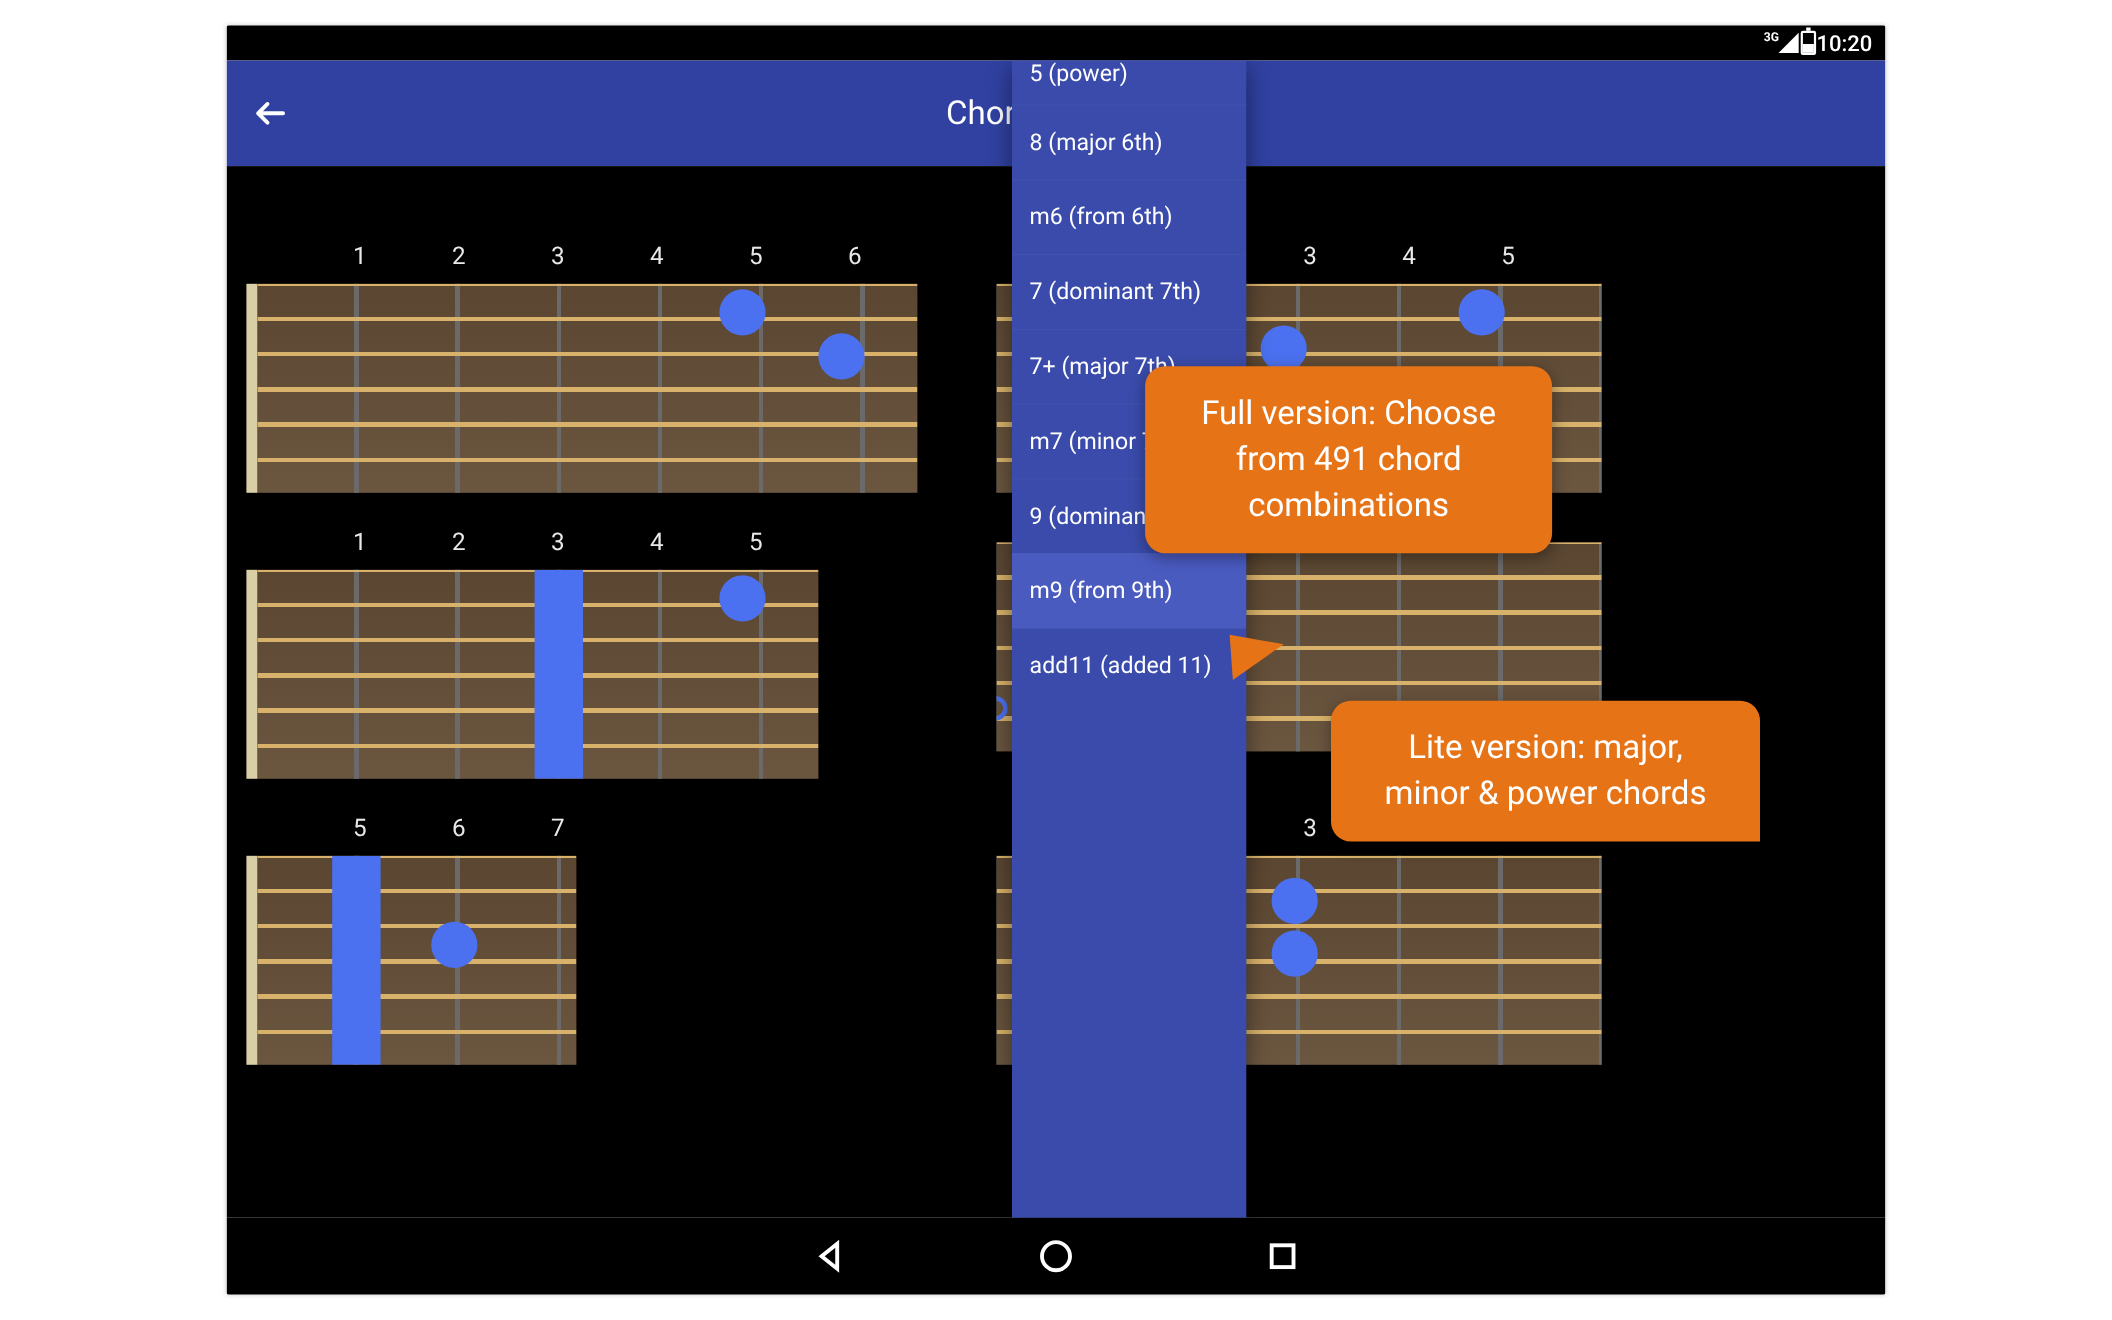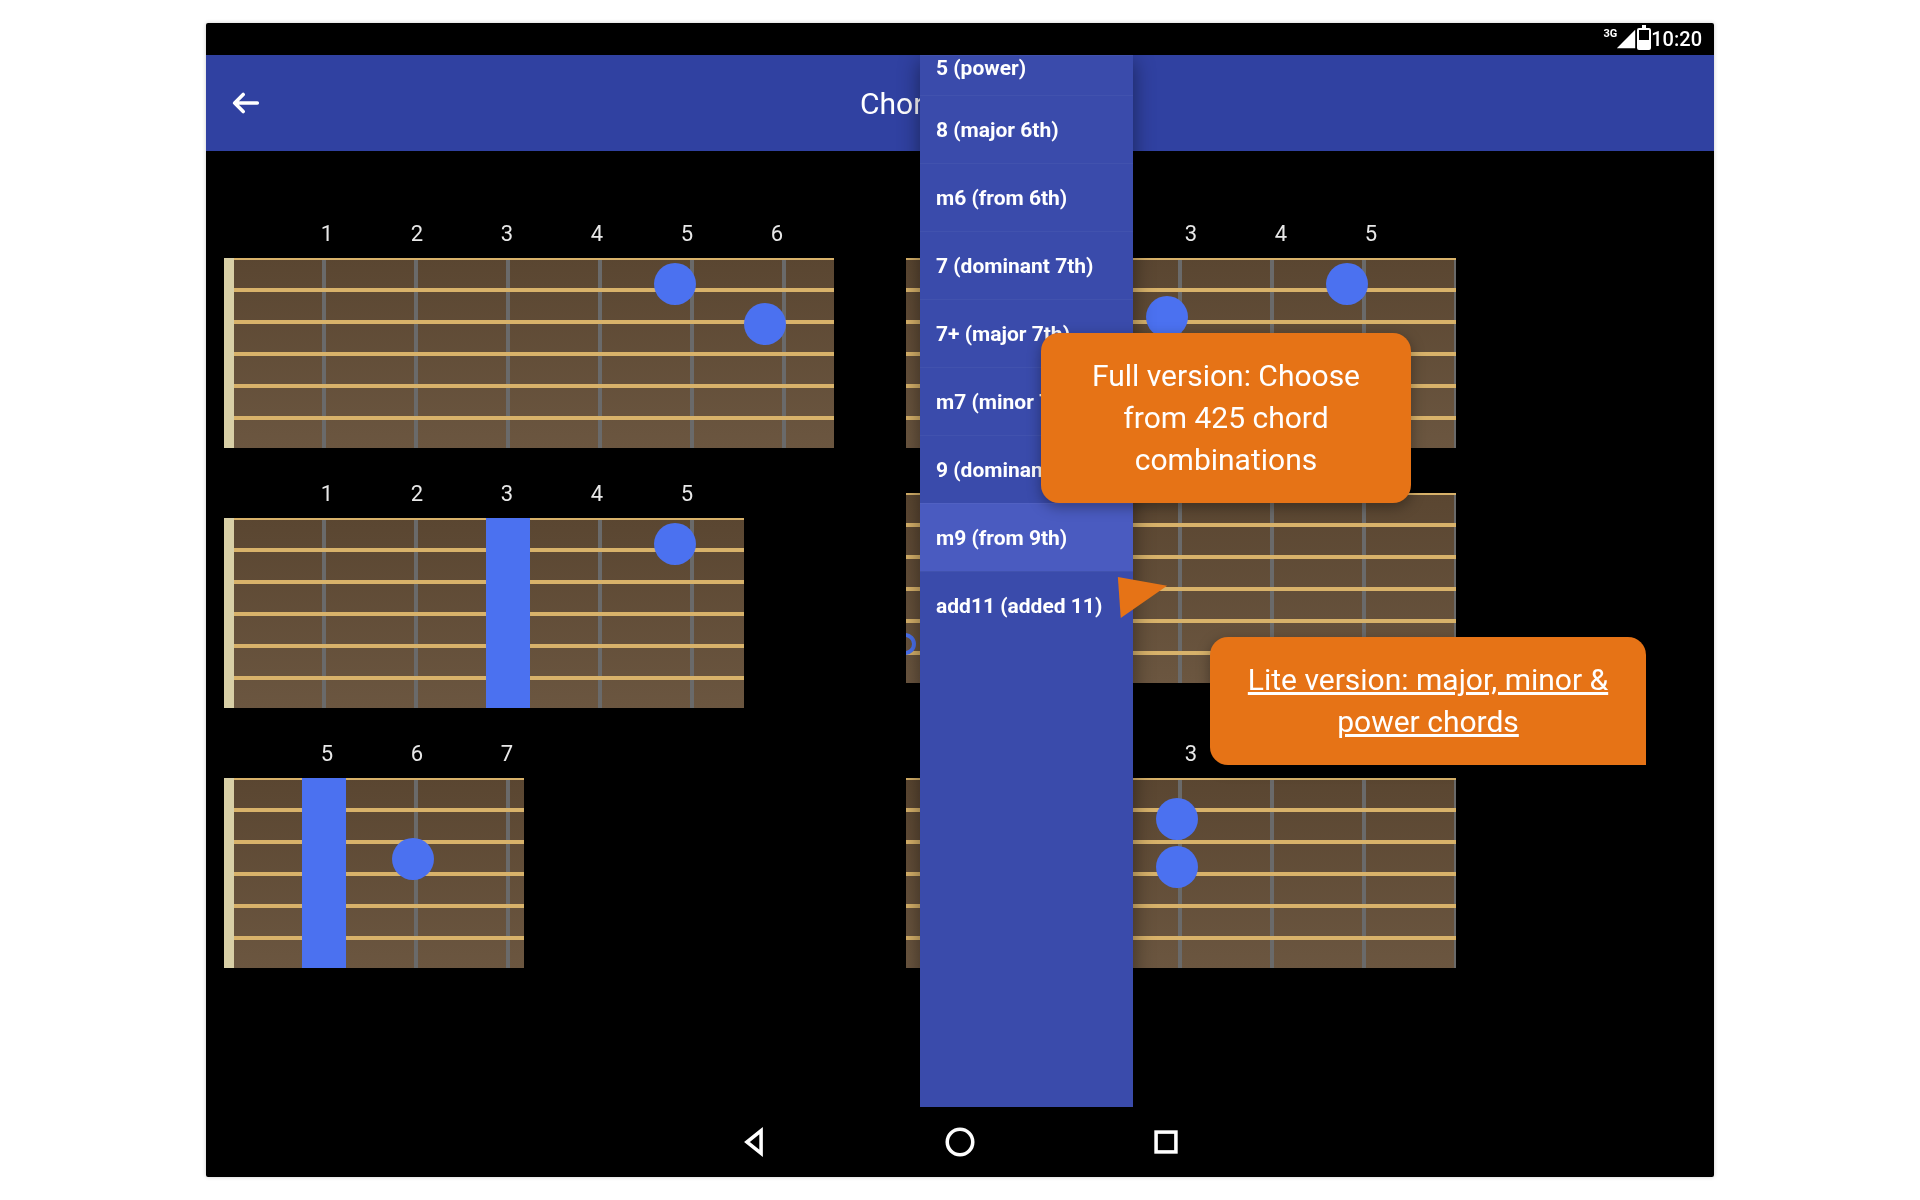--- a/index.html
+++ b/index.html
@@ -119,21 +119,20 @@
   
   .dropdown {
     position:absolute;
     left:714px; top:32px;
     width:213px; bottom:70px;
     background:#3a4bab;
     color:#fff;
     box-shadow:0 6px 20px rgba(0,0,0,0.45);
     z-index:50;
     overflow:hidden;
-    font-weight:bold;
   }
   .dropdown .item {
     height:68px;
     display:flex; align-items:center;
     padding:0 16px;
     font-size:21px;
     border-top:1px solid rgba(255,255,255,0.04);
     white-space:nowrap;
     cursor:pointer;
   }
@@ -147,21 +146,21 @@
     color:#fff;
     border-radius:18px;
     padding:22px 30px;
     font-size:30px;
     line-height:1.4;
     text-align:center;
     z-index:60;
     box-shadow:0 4px 14px rgba(0,0,0,0.35);
   }
   .callout.c1 { left:835px; top:310px; width:370px; }
-  .callout.c2 { left:1004px; top:614px; width:436px; border-bottom-right-radius:0; border-top-right-radius:18px;text-decoration:underline; }
+  .callout.c2 { left:1004px; top:614px; width:390px; border-bottom-right-radius:0; border-top-right-radius:18px; }
   .tail {
     position:absolute; width:0; height:0;
     border-style:solid;
     z-index:59;
   }
   .tail.t1 {
     left:908px; top:558px;
     border-width:40px 40px 0 10px;
     border-color:#e67316 transparent transparent transparent;
     transform:rotate(10deg);
@@ -284,21 +283,21 @@
     <div class="item">8 (major 6th)</div>
     <div class="item">m6 (from 6th)</div>
     <div class="item">7 (dominant 7th)</div>
     <div class="item">7+ (major 7th)</div>
     <div class="item">m7 (minor 7th)</div>
     <div class="item">9 (dominant 9th)</div>
     <div class="item hl">m9 (from 9th)</div>
     <div class="item">add11 (added 11)</div>
   </div>
 
-  <div class="callout c1">Full version: Choose from 425 chord combinations</div>
+  <div class="callout c1">Full version: Choose from 491 chord combinations</div>
   <div class="tail t1"></div>
   <div class="callout c2">Lite version: major, minor &amp; power chords</div>
 
   <div class="navbar">
     <div class="navbtn">
       <svg viewBox="0 0 24 24">
           <path d="M17 4 L7 12 L17 20 Z" fill="none"></path>
         </svg>
     </div>
     <div class="navbtn">

